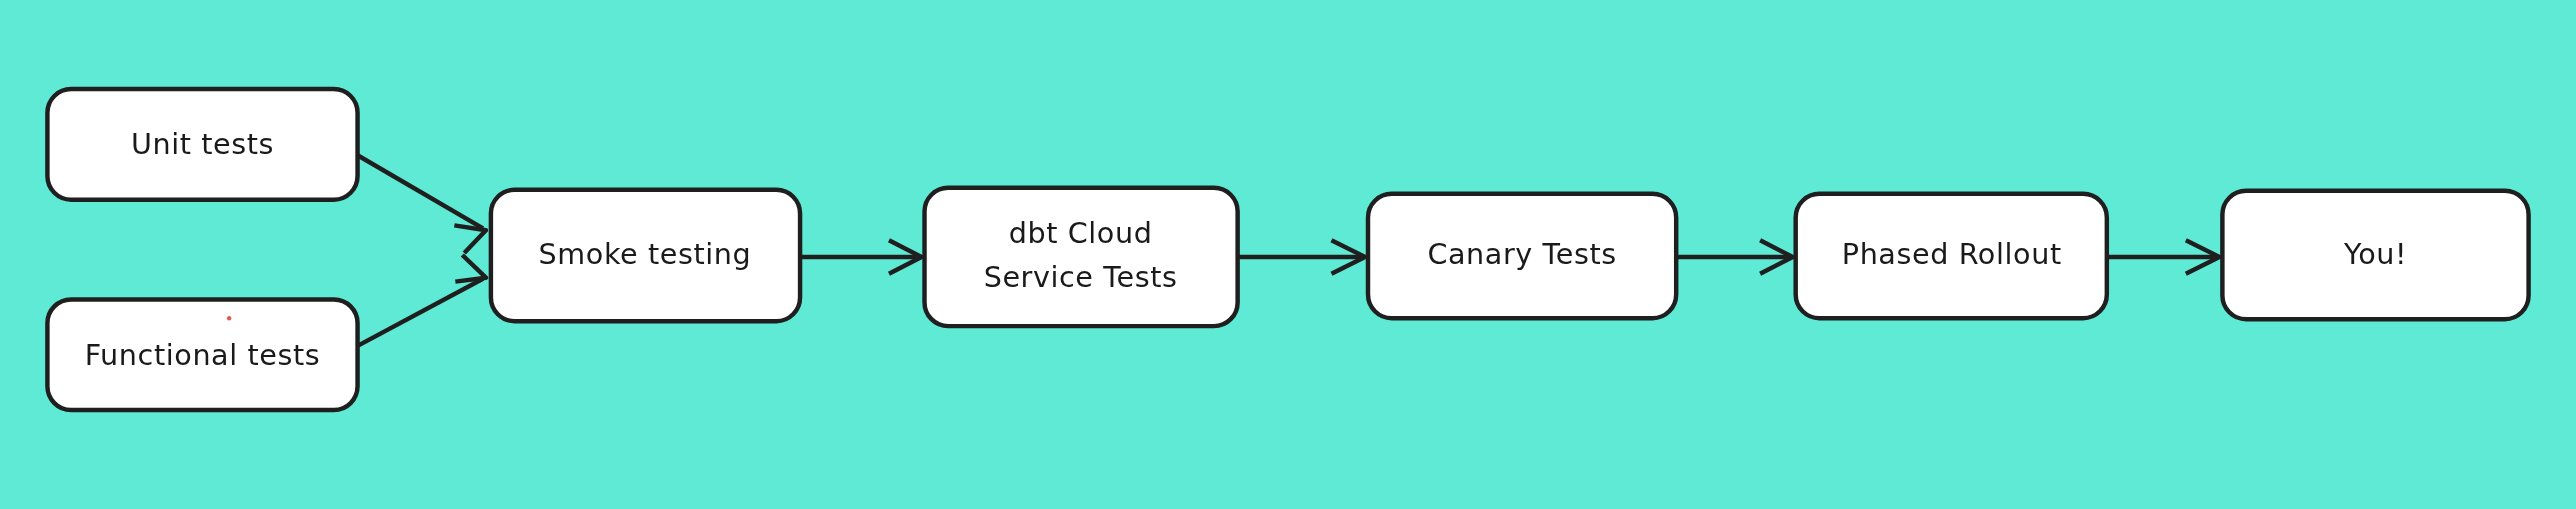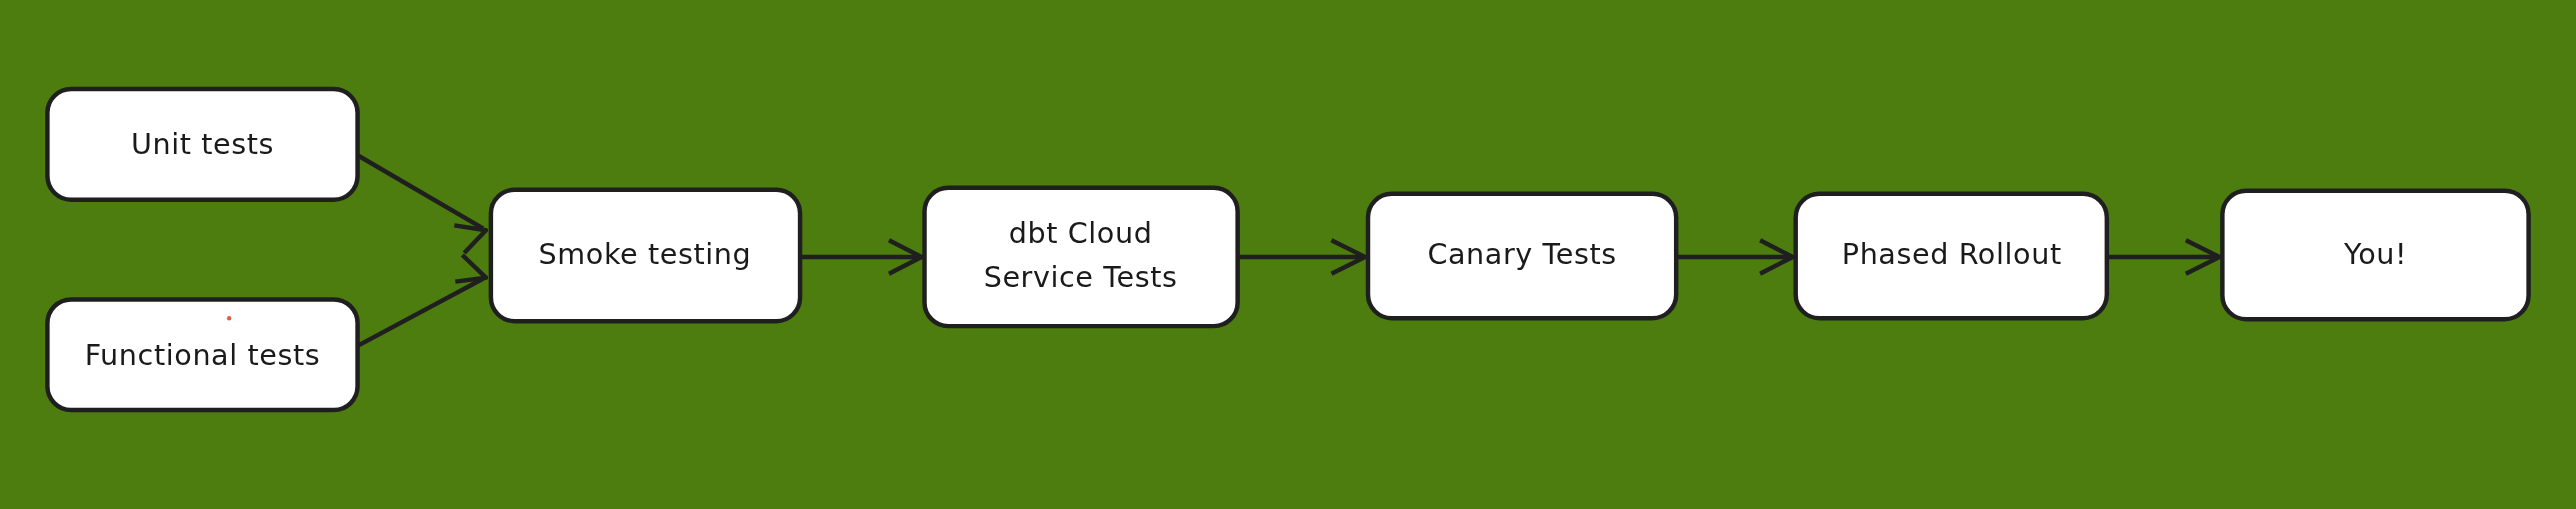--- a/index.html
+++ b/index.html
@@ -11,21 +11,21 @@
   body {
     width: 2576px;
     height: 510px;
     font-family: "DejaVu Sans", sans-serif;
     overflow: hidden;
   }
   #diagram-root {
     position: relative;
     width: 2576px;
     height: 510px;
-    background: #4d7c0f;
+    background: #5eead4;
   }
   #diagram-svg {
     position: absolute;
     left: 0;
     top: 0;
     width: 2576px;
     height: 510px;
     display: block;
   }
   .node-label {

